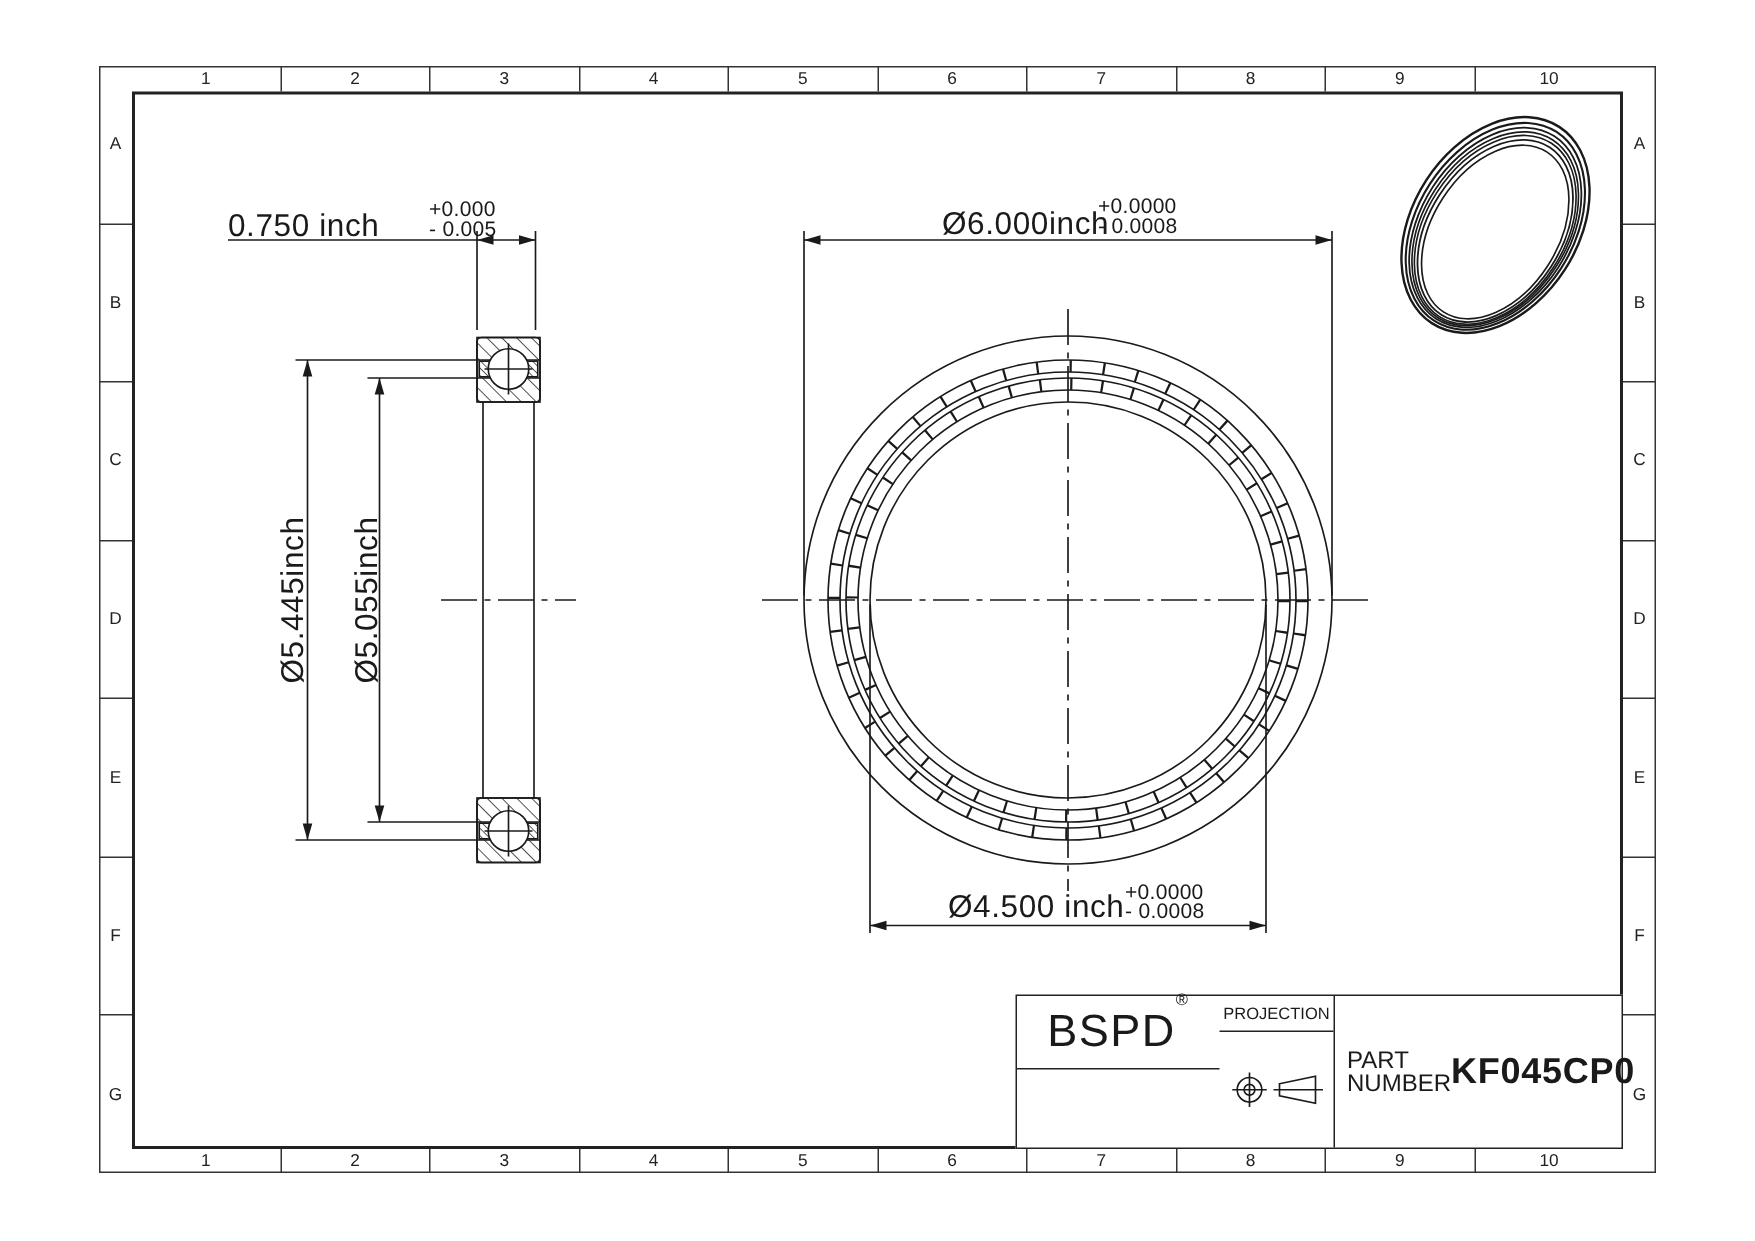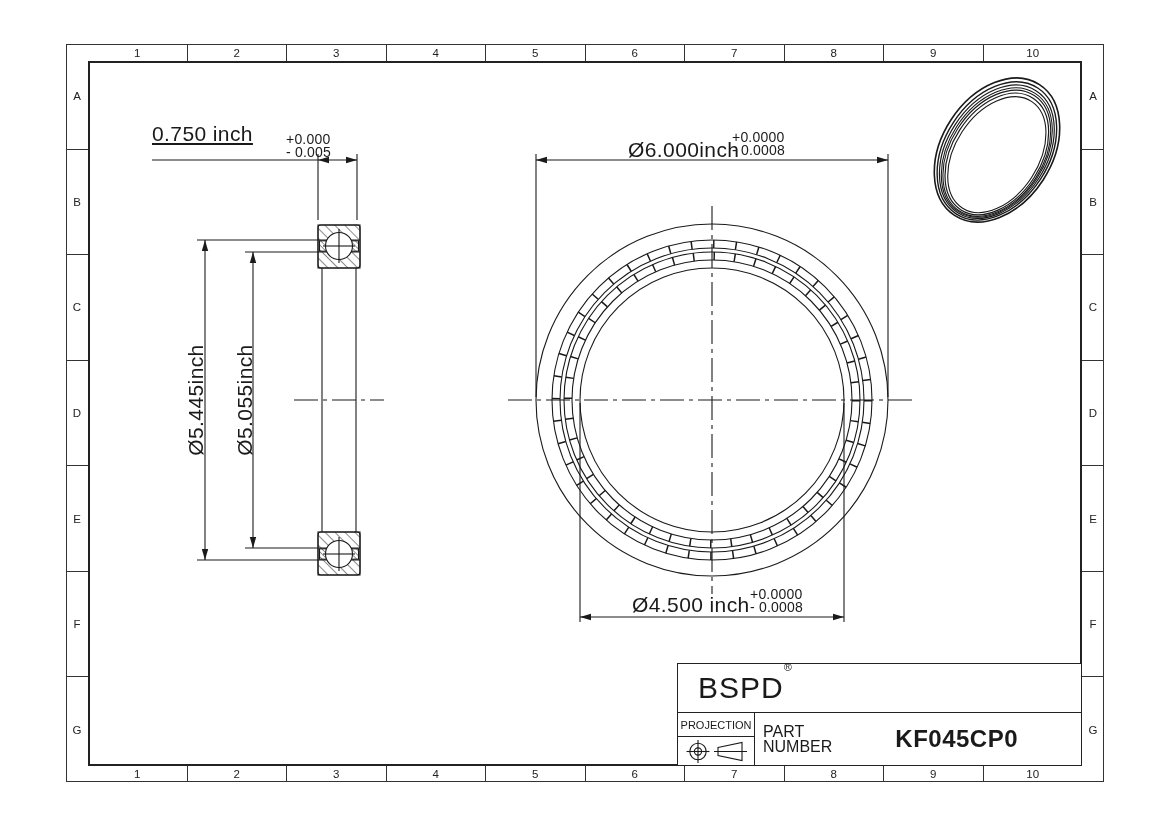--- a/index.html
+++ b/index.html
@@ -20,21 +20,21 @@
   .strip-right{left:1082px;}
   .strip-h .cell{flex:1;display:flex;align-items:center;justify-content:center;border-right:1px solid #333;}
   .strip-h .cell:last-child{border-right:none;}
   .strip-v .cell{flex:1;display:flex;align-items:center;justify-content:center;border-bottom:1px solid #333;}
   .strip-v .cell:last-child{border-bottom:none;}
   
   .dim{font-size:21px;white-space:nowrap;letter-spacing:0.4px;}
   .tol{font-size:14px;line-height:13px;white-space:nowrap;letter-spacing:0.2px;}
   .dim-rot{width:150px;height:22px;text-align:center;transform:rotate(-90deg);}
   
-  .tb{left:677px;top:663px;width:405px;height:103px;border:1.5px solid #222;box-sizing:border-box;display:flex;flex-direction:column;background:#fff;}
+  .tb{left:677px;top:663px;width:405px;height:103px;border:1.5px solid #222;box-sizing:border-box;display:flex;flex-direction:row;background:#fff;}
   .tb-row1{height:49px;border-bottom:1.5px solid #222;display:flex;align-items:center;box-sizing:border-box;}
   .tb-logo{width:135px;text-align:center;font-size:30px;letter-spacing:1px;position:relative;}
   .tb-reg{font-size:11px;vertical-align:top;position:relative;top:-10px;}
   .tb-co{flex:1;display:flex;flex-direction:column;align-items:center;justify-content:center;}
   .tb-co-name{font-size:13.5px;}
   .tb-co-url{font-size:13px;margin-top:2px;}
   .tb-row2{flex:1;display:flex;}
   .tb-proj{width:77px;border-right:1.5px solid #222;box-sizing:border-box;display:flex;flex-direction:column;}
   .tb-proj-label{height:24px;border-bottom:1.5px solid #222;box-sizing:border-box;display:flex;align-items:center;justify-content:center;font-size:11px;}
   .tb-proj-sym{flex:1;display:flex;align-items:center;justify-content:center;}
@@ -265,21 +265,21 @@
     <ellipse cx="997" cy="150" rx="78" ry="55" stroke-width="1.6"></ellipse>
     <ellipse cx="996.2" cy="150.4" rx="75" ry="52" stroke-width="1.4"></ellipse>
     <ellipse cx="995.5" cy="150.8" rx="72.5" ry="49.7" stroke-width="1.2"></ellipse>
     <ellipse cx="994.8" cy="151.2" rx="70.5" ry="47.8" stroke-width="1.1"></ellipse>
     <ellipse cx="994.2" cy="151.6" rx="68.8" ry="46.2" stroke-width="1.1"></ellipse>
     <ellipse cx="993.6" cy="152" rx="66.5" ry="44.2" stroke-width="1.2"></ellipse>
     <ellipse cx="993" cy="152.4" rx="63.5" ry="41.6" stroke-width="1.1"></ellipse>
   </g>
 </svg>
 
-<div class="abs dim" style="left:152px;top:122px;text-decoration:underline;">0.750 inch</div>
+<div class="abs dim" style="left:152px;top:139px;">0.750 inch</div>
 <div class="abs tol" style="left:286px;top:133px;">
   <div>+0.000</div>
   <div>- 0.005</div>
 </div>
 
 <div class="abs dim" style="left:628px;top:138px;">Ø6.000inch</div>
 <div class="abs tol" style="left:732px;top:131px;">
   <div>+0.0000</div>
   <div>- 0.0008</div>
 </div>

